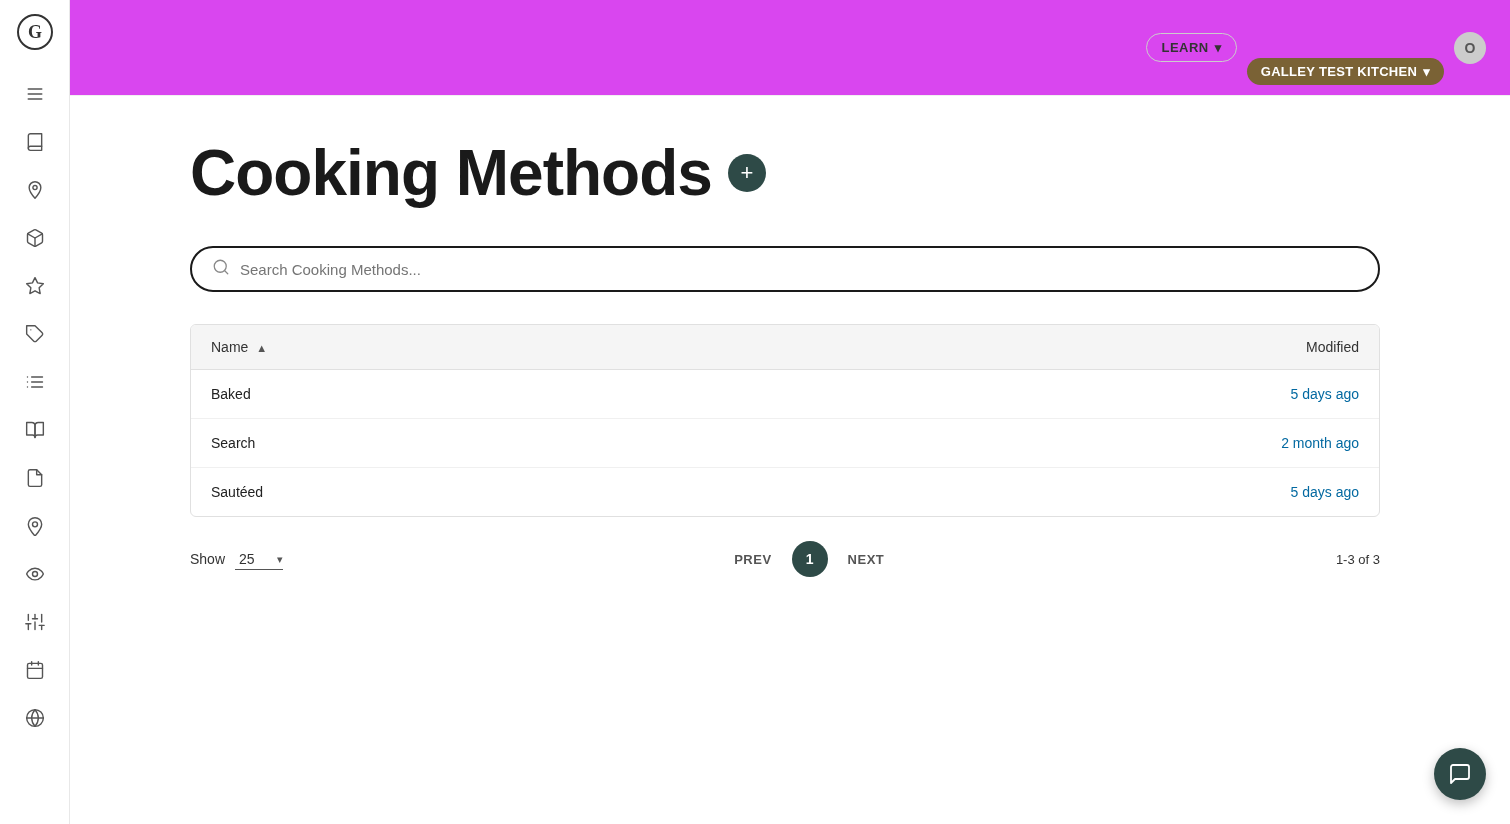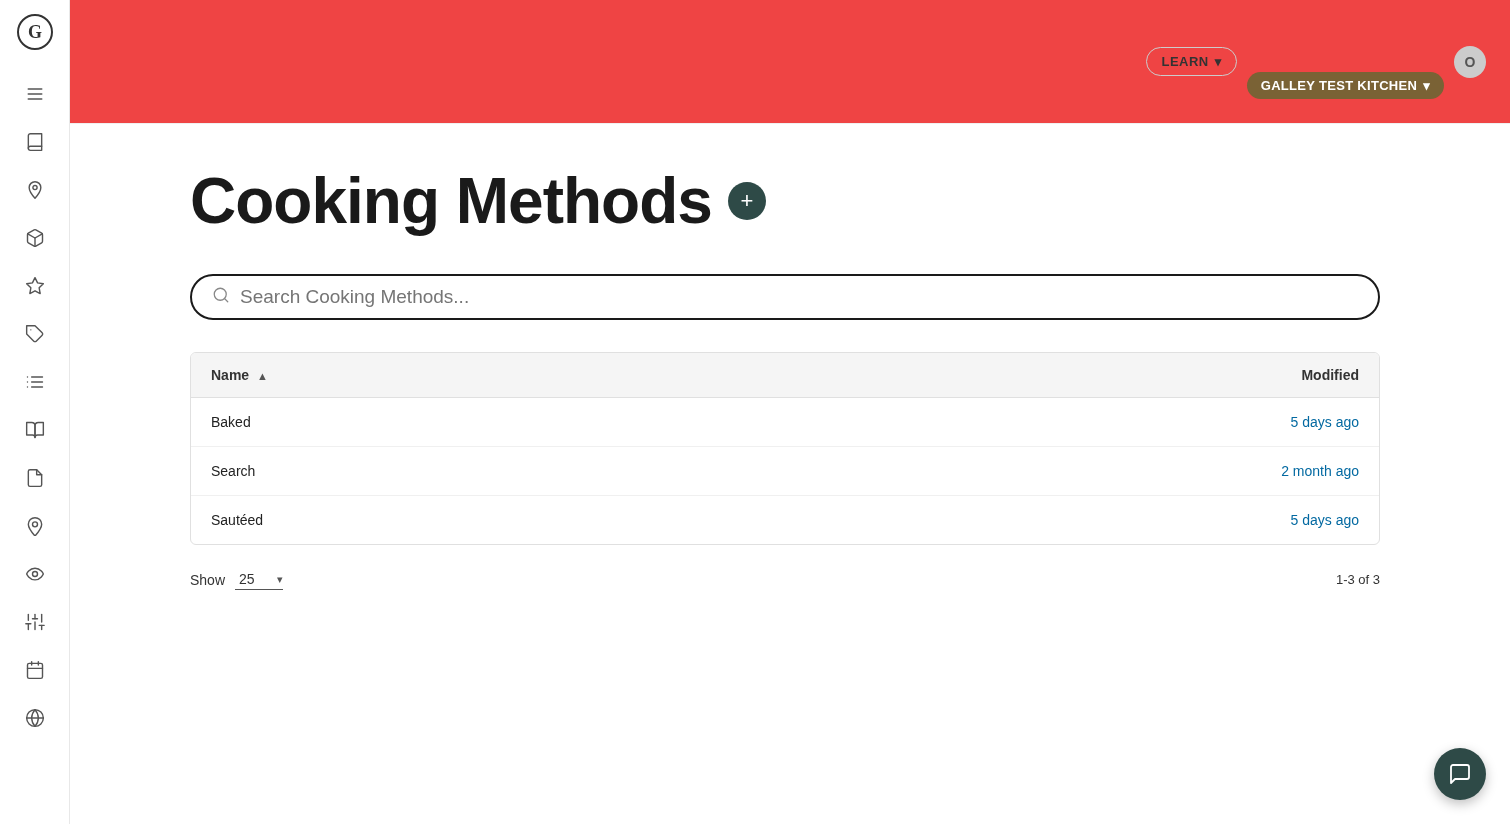--- a/index.html
+++ b/index.html
@@ -49,24 +49,24 @@
       display: flex;
       flex-direction: column;
       overflow: hidden;
     }
 
     
     .topbar {
       display: flex;
       align-items: center;
       justify-content: flex-end;
-      padding: 24px 24px;
+      padding: 10px 24px;
       border-bottom: 1px solid #f0f0f0;
       gap: 10px;
-      background: #ef4444;
+      background: #d946ef;
     }
     .topbar-learn {
       display: flex;
       align-items: center;
       gap: 6px;
       border: 1px solid #ccc;
       border-radius: 20px;
       padding: 6px 14px;
       font-size: 13px;
       font-weight: 600;
@@ -146,21 +146,21 @@
       border: 2px solid #1a1a1a;
       border-radius: 30px;
       padding: 10px 20px;
       gap: 10px;
       background: #fff;
       width: 100%;
     }
     .search-input {
       border: none;
       outline: none;
-      font-size: 19px;
+      font-size: 15px;
       color: #555;
       background: transparent;
       width: 100%;
     }
 
     
     .table-container {
       border: 1px solid #e0e0e0;
       border-radius: 6px;
       overflow: hidden;
@@ -169,21 +169,21 @@
       width: 100%;
       border-collapse: collapse;
     }
     .table thead tr {
       background: #f5f5f5;
     }
     .table th {
       padding: 14px 20px;
       text-align: left;
       font-size: 14px;
-      font-weight: 700;
+      font-weight: 400;
       color: #333;
       border-bottom: 1px solid #e0e0e0;
     }
     .table th.col-modified {
       text-align: right;
     }
     .table td {
       padding: 16px 20px;
       font-size: 14px;
       color: #222;
@@ -482,20 +482,25 @@
         <span>Show</span>
         <select class="show-select">
           <option>10</option>
           <option selected="">25</option>
           <option>50</option>
           <option>100</option>
         </select>
         <span class="show-select-chevron">▾</span>
       </div>
 
+      <div class="pagination-nav">
+        <button class="page-btn">PREV</button>
+        <button class="page-number-btn">1</button>
+        <button class="page-btn">NEXT</button>
+      </div>
 
       <span class="page-count">1-3 of 3</span>
     </div>
 
   </div>
 </div>
 
 <div class="chat-fab">
   <svg style="width:24px;height:24px;stroke:#fff;fill:none;stroke-width:1.8;stroke-linecap:round;stroke-linejoin:round;" viewBox="0 0 24 24">
     <path d="M21 15a2 2 0 0 1-2 2H7l-4 4V5a2 2 0 0 1 2-2h14a2 2 0 0 1 2 2z"></path>

